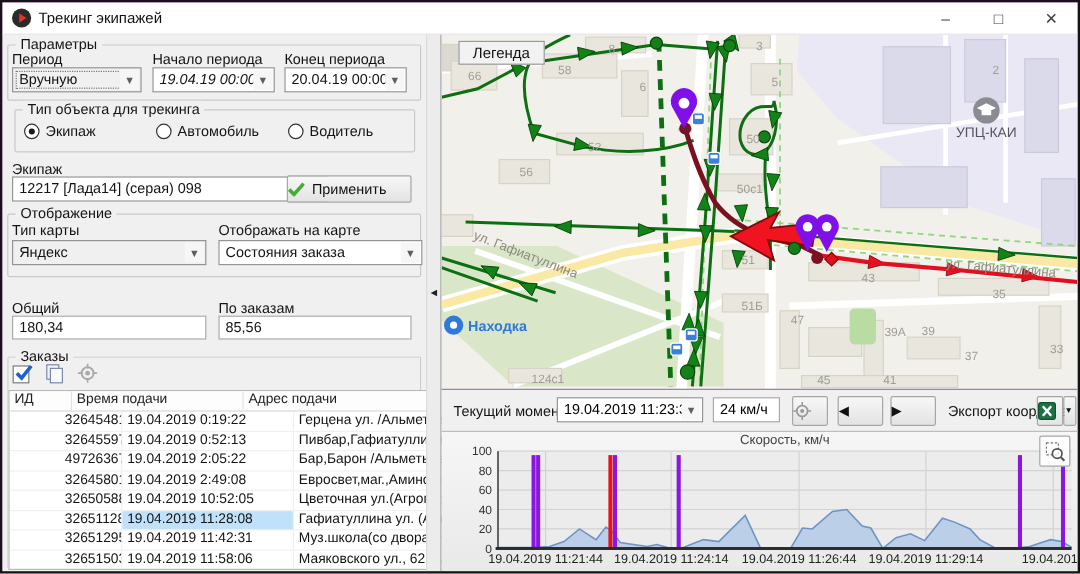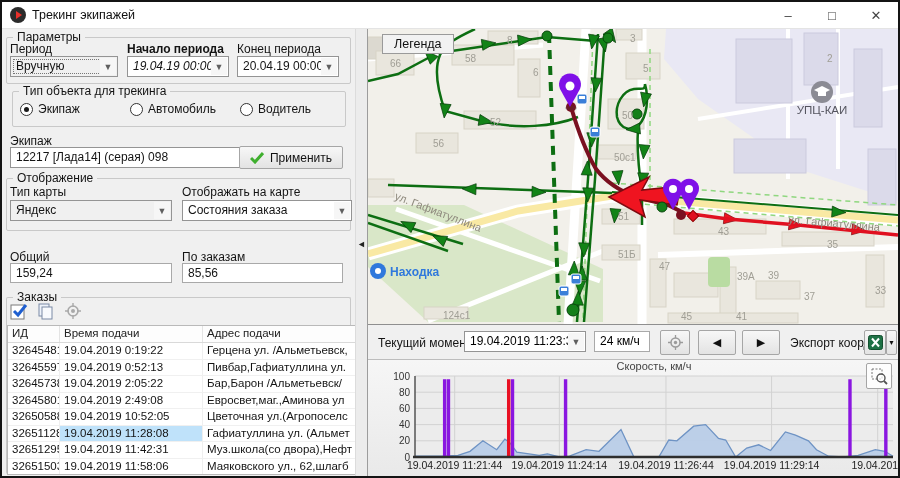--- a/index.html
+++ b/index.html
@@ -23,28 +23,28 @@
   .group .cap { position:absolute; top:-8px; left:6px; background:#f0f0f0; padding:0 4px; font-size:12px; color:#141414; white-space:nowrap; }
   .lbl { position:absolute; font-size:12px; color:#141414; white-space:nowrap; }
   .combo { position:absolute; height:21px; background:#fff; border:1px solid #949494; font-size:12px; padding:2px 20px 2px 5px; white-space:nowrap; overflow:hidden; }
   .combo .chev { position:absolute; right:1px; top:1px; bottom:1px; width:16px; display:flex; align-items:center; justify-content:center; color:#5f5f5f; font-size:9px; background:#f6f6f6; }
   .combo.gray { background:#f0f0f0; }
   .combo.focus { outline:1px dotted #777; outline-offset:-4px; }
   .tbox { position:absolute; height:20px; background:#fff; border:1px solid #a9a9a9; font-size:12px; padding:2px 5px; }
   .radio { position:absolute; display:flex; align-items:center; gap:5px; font-size:12px; }
   .radio .rdot { width:13px; height:13px; border:1px solid #333; border-radius:50%; background:#fff; position:relative; flex:none; }
   .radio.checked .rdot:after { content:""; position:absolute; left:3px; top:3px; width:5px; height:5px; border-radius:50%; background:#1a1a1a; }
-  .btn { position:absolute; display:flex; align-items:center; justify-content:center; gap:6px; background:linear-gradient(#f7f7f7,#e3e3e3); border:1px solid #a6a6a6; border-radius:2px; font-size:12px; color:#111; cursor:pointer; }
+  .btn { position:absolute; display:flex; align-items:center; gap:6px; background:linear-gradient(#f7f7f7,#e3e3e3); border:1px solid #a6a6a6; border-radius:2px; font-size:12px; color:#111; cursor:pointer; }
   .toolbar-icons { position:absolute; left:8px; top:274px; display:flex; gap:9px; }
   .ticon { width:18px; height:17px; }
   
   .otable { position:absolute; left:5px; top:296px; width:387px; height:150px; background:#fff; border:1px solid #b9b9b9; overflow:hidden; font-size:11.5px; }
   .ohead { display:flex; height:17px; background:#fdfdfd; border-bottom:1px solid #d9d9d9; color:#222; }
   .ohead .hc { padding:1px 4px; border-right:1px solid #e4e4e4; }
-  .orow { display:flex; height:16.5px; border-bottom:1px solid #f0f0f0; cursor:default; }
+  .orow { display:flex; height:16.5px; border-bottom:1px solid #f0f0f0; cursor:default;padding-left:42px; }
   .orow .c { padding:1px 4px; border-right:1px solid #efefef; white-space:nowrap; overflow:hidden; }
   .c.id { width:52px; flex:none; }
   .c.tm { width:143px; flex:none; }
   .c.ad { flex:1; }
   .c.sel { background:#bfe2fa; }
   .vscroll { position:absolute; right:0; top:0; bottom:0; width:16px; background:#f0f0f0; border-left:1px solid #dcdcdc; }
   .sbtn { position:absolute; left:0; width:15px; height:15px; background:#f0f0f0; display:flex; align-items:center; justify-content:center; }
   .sbtn.up { top:0; } .sbtn.down { bottom:0; }
   .tri-up { width:0;height:0;border-left:4px solid transparent;border-right:4px solid transparent;border-bottom:5px solid #5c5c5c; }
   .tri-down { width:0;height:0;border-left:4px solid transparent;border-right:4px solid transparent;border-top:5px solid #5c5c5c; }
@@ -76,21 +76,21 @@
     </div>
   </div>
 
   <div class="body">
 
     <div class="left-panel">
       <div class="group" style="left:4px;top:8px;width:345px;height:47px;">
         <span class="cap">Параметры</span>
       </div>
       <div class="lbl" style="left:8px;top:13px;">Период</div>
-      <div class="lbl" style="left:125px;top:13px;font-weight:bold;">Начало периода</div>
+      <div class="lbl" style="left:125px;top:13px;">Начало периода</div>
       <div class="lbl" style="left:235px;top:13px;">Конец периода</div>
       <div class="combo gray focus" style="left:8px;top:27px;width:108px;">
         <span>Вручную</span><span class="chev">▼</span>
       </div>
       <div class="combo" style="left:125px;top:27px;width:102px;font-style:italic;">
         <span>19.04.19 00:00</span><span class="chev">▼</span>
       </div>
       <div class="combo" style="left:235px;top:27px;width:102px;">
         <span>20.04.19 00:00</span><span class="chev">▼</span>
       </div>
@@ -129,21 +129,21 @@
       <div class="lbl" style="left:180px;top:156px;">Отображать на карте</div>
       <div class="combo gray" style="left:8px;top:171px;width:162px;">
         <span>Яндекс</span><span class="chev">▼</span>
       </div>
       <div class="combo" style="left:180px;top:171px;width:170px;">
         <span>Состояния заказа</span><span class="chev">▼</span>
       </div>
 
       <div class="lbl" style="left:8px;top:221px;">Общий</div>
       <div class="lbl" style="left:180px;top:221px;">По заказам</div>
-      <div class="tbox" style="left:8px;top:234px;width:162px;">159,24</div>
+      <div class="tbox" style="left:8px;top:234px;width:162px;">180,34</div>
       <div class="tbox" style="left:180px;top:234px;width:161px;">85,56</div>
 
       <div class="group" style="left:4px;top:268px;width:345px;height:177px;border-bottom:none;">
         <span class="cap">Заказы</span>
       </div>
       <div class="toolbar-icons">
         <svg class="ticon" viewBox="0 0 18 17">
             <rect x="1" y="2" width="13" height="14" fill="#fff" stroke="#7b7b7b"></rect>
             <path d="M4 8 L8 12 L16 2" fill="none" stroke="#1f5fd0" stroke-width="3"></path>
           </svg>
@@ -169,21 +169,21 @@
               <div class="c id">32645481</div>
               <div class="c tm">19.04.2019 0:19:22</div>
               <div class="c ad">Герцена ул. /Альметьевск,</div>
             </div>
             <div class="orow">
               <div class="c id">32645597</div>
               <div class="c tm">19.04.2019 0:52:13</div>
               <div class="c ad">Пивбар,Гафиатуллина ул.</div>
             </div>
             <div class="orow">
-              <div class="c id">32645738</div>
+              <div class="c id">49726367</div>
               <div class="c tm">19.04.2019 2:05:22</div>
               <div class="c ad">Бар,Барон /Альметьевск/</div>
             </div>
             <div class="orow">
               <div class="c id">32645801</div>
               <div class="c tm">19.04.2019 2:49:08</div>
               <div class="c ad">Евросвет,маг.,Аминова ул</div>
             </div>
             <div class="orow">
               <div class="c id">32650588</div>

